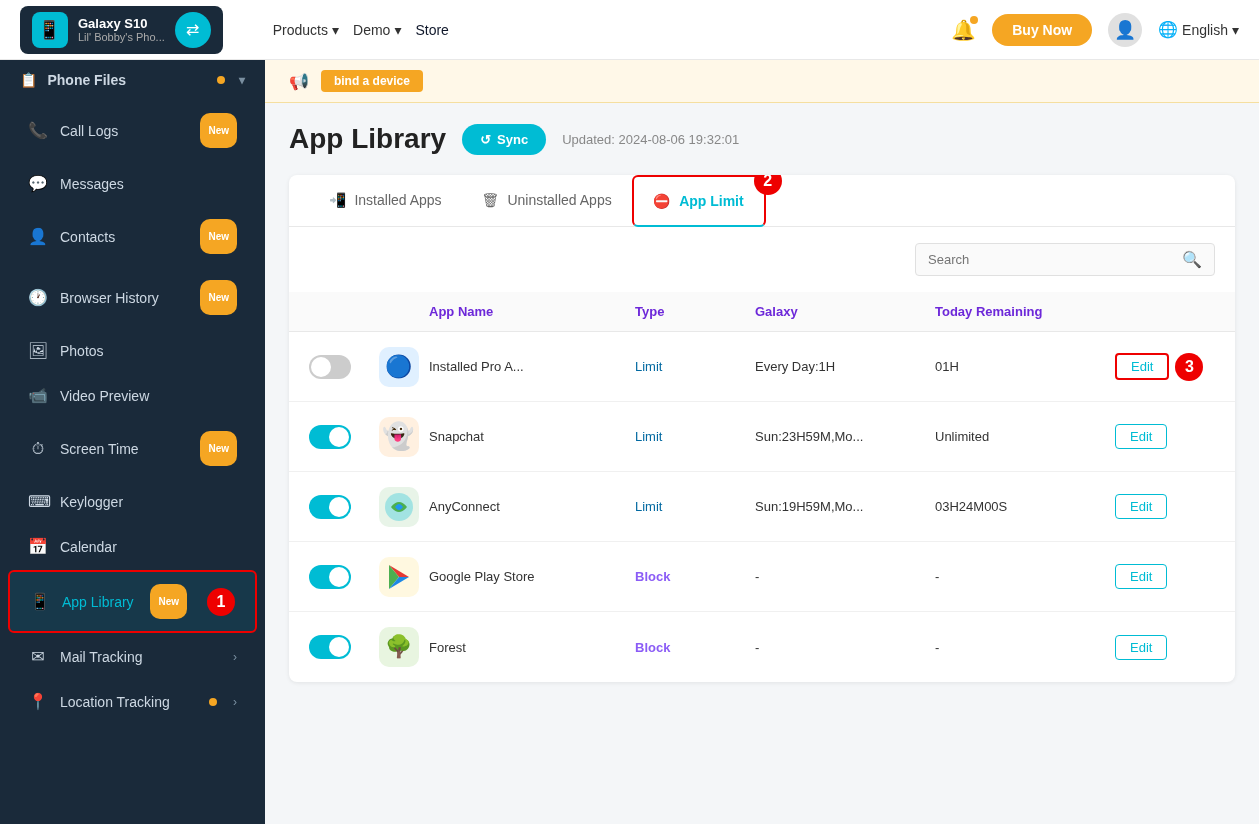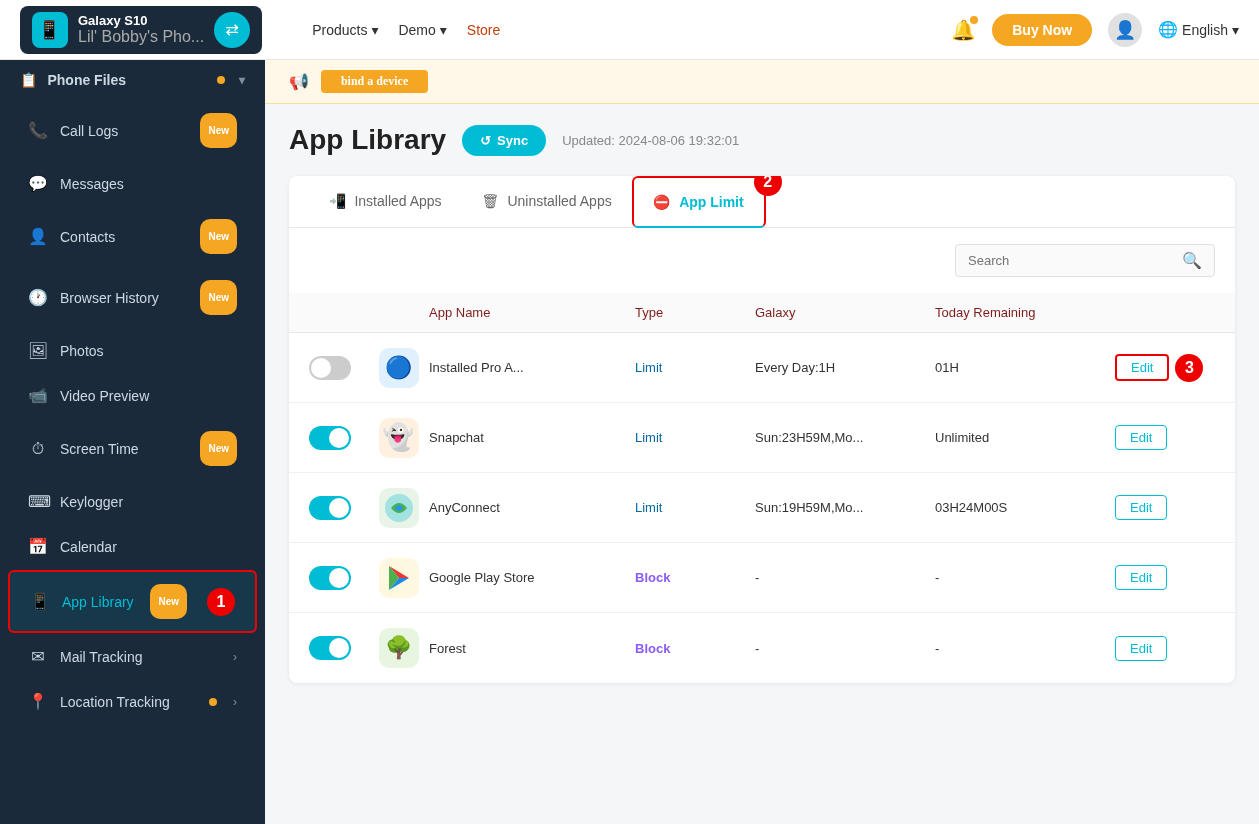--- a/index.html
+++ b/index.html
@@ -27,32 +27,32 @@
       min-width: 200px;
     }
     .device-icon {
       width: 36px; height: 36px;
       background: #00bcd4;
       border-radius: 8px;
       display: flex; align-items: center; justify-content: center;
       color: #fff; font-size: 18px;
     }
     .device-name { font-size: 13px; font-weight: 600; }
-    .device-sub { font-size: 16px; color: #aaa; }
+    .device-sub { font-size: 11px; color: #aaa; }
     .sync-icon-btn {
       width: 36px; height: 36px;
       background: #00bcd4;
       border-radius: 50%;
       display: flex; align-items: center; justify-content: center;
       color: #fff; font-size: 16px; cursor: pointer;
       margin-left: auto;
     }
-    .nav-center { display: flex; align-items: center; gap: 20px; margin-left: 30px; flex: 1; }
+    .nav-center { display: flex; align-items: center; gap: 14px; margin-left: 30px; flex: 1; }
     .nav-item { font-size: 14px; color: #333; cursor: pointer; display: flex; align-items: center; gap: 4px; }
-    .store-item { font-size: 14px; color: #c2410c; cursor: pointer; }
+    .store-item { font-size: 14px; color: #0f172a; cursor: pointer; }
     .buy-btn {
       background: #f5a623;
       color: #fff;
       border: none;
       border-radius: 20px;
       padding: 8px 20px;
       font-size: 14px;
       font-weight: 600;
       cursor: pointer;
     }
@@ -153,25 +153,24 @@
       font-size: 13px;
       color: #555;
       flex-shrink: 0;
     }
     .banner-icon { font-size: 16px; color: #f5a623; }
     .bind-btn {
       background: #f5a623;
       color: #fff;
       border: none;
       border-radius: 4px;
-      padding: 4px 20px;
+      padding: 4px 13px;
       font-size: 12px;
       font-weight: 600;
       cursor: pointer;
-      font-family: Liberation Serif, serif;
     }
 
     
     .page-content {
       flex: 1;
       padding: 20px 24px;
       overflow-y: auto;
     }
 
     .page-header {
@@ -245,43 +244,43 @@
       display: flex;
       justify-content: flex-end;
     }
     .search-box {
       display: flex;
       align-items: center;
       border: 1px solid #e0e0e0;
       border-radius: 4px;
       padding: 6px 12px;
       gap: 8px;
-      width: 260px;
+      width: 300px;
       background: #fafafa;
     }
     .search-box input {
       border: none;
       background: transparent;
       font-size: 13px;
       color: #333;
       outline: none;
       flex: 1;
     }
     .search-icon-inner { color: #aaa; font-size: 16px; }
 
     
     .table-header {
       display: grid;
       grid-template-columns: 60px 60px 1fr 120px 180px 180px 100px;
       padding: 12px 20px;
       background: #fafafa;
       border-bottom: 1px solid #e8e8e8;
       font-size: 13px;
-      font-weight: 400;
-      color: #7f1d1d;
+      font-weight: 700;
+      color: #6d28d9;
     }
     .table-row {
       display: grid;
       grid-template-columns: 60px 60px 1fr 120px 180px 180px 100px;
       padding: 0 20px;
       border-bottom: 1px solid #f0f0f0;
       align-items: center;
       min-height: 70px;
     }
     .table-row:last-child { border-bottom: none; }

